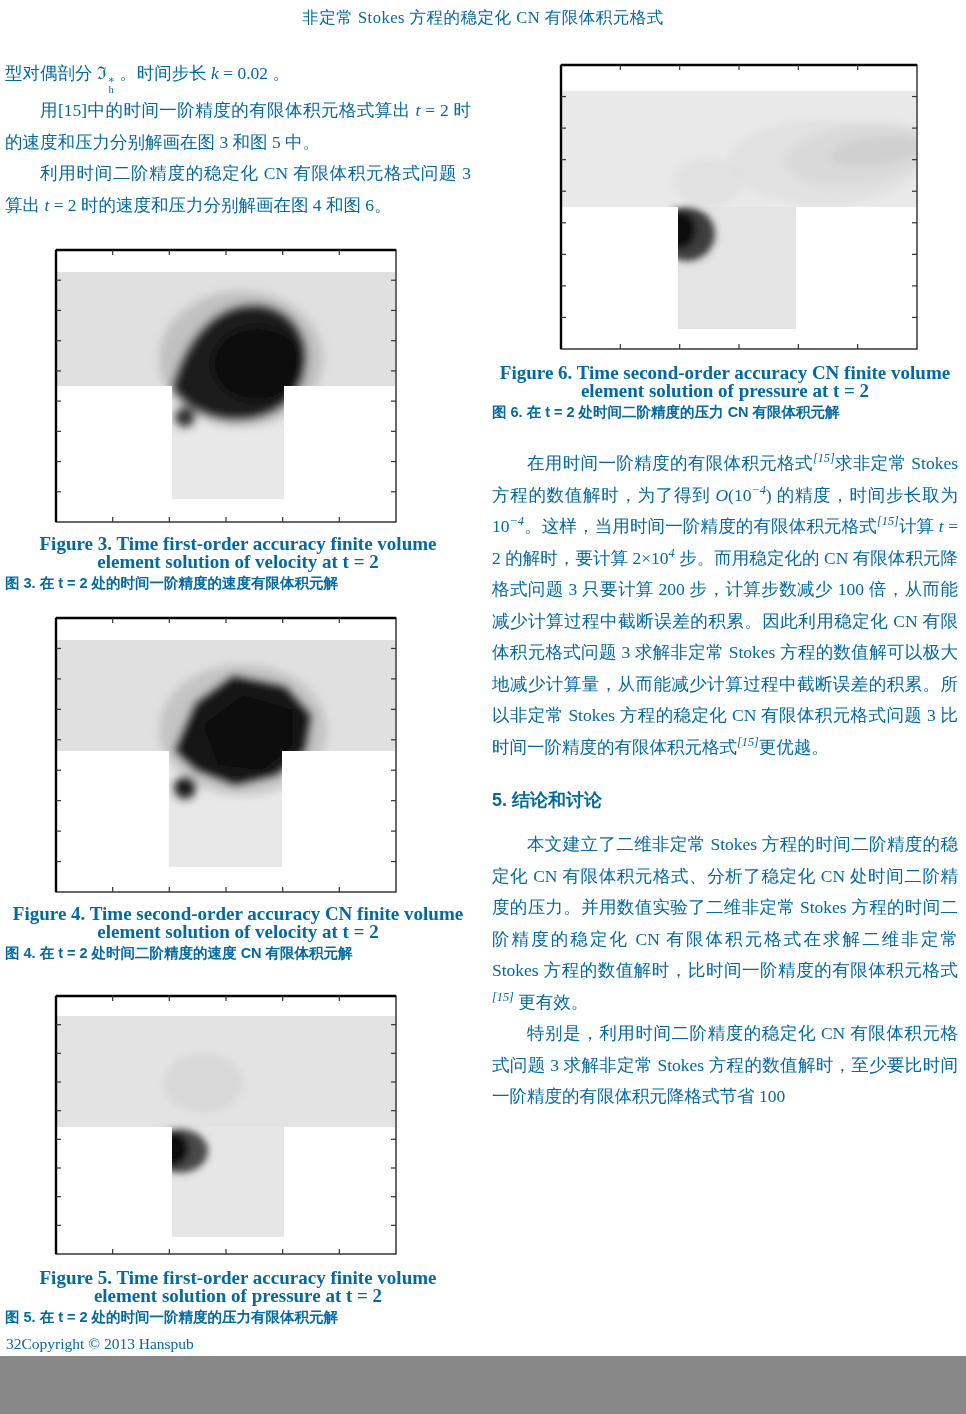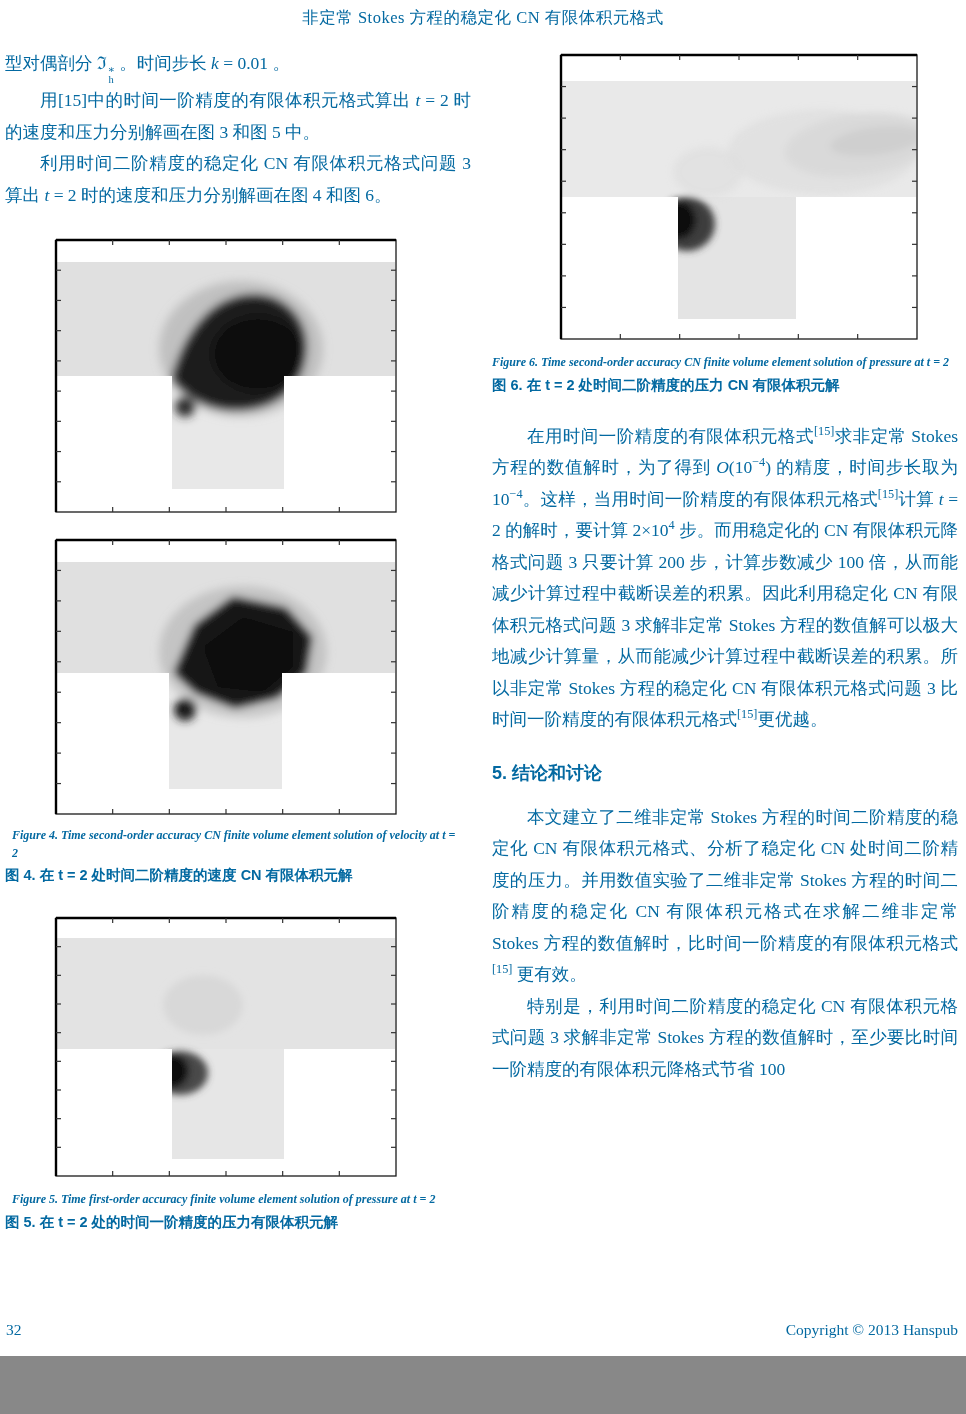--- a/index.html
+++ b/index.html
@@ -1,57 +1,57 @@
 <!DOCTYPE html>
 <html><head>
 <meta charset="utf-8">
 <style>
   html,body{margin:0;padding:0;background:#888;}
   .page{position:relative;width:966px;height:1356px;background:#fff;margin:0 auto;
         font-family:"Liberation Serif","DejaVu Serif",serif;color:#0369a1;overflow:hidden;}
   .header{ text-align:center;font-size:16.5px;padding-top:7px;height:48px;box-sizing:border-box;letter-spacing:.5px;}
   .columns{display:flex;gap:21px;padding:0 7px 0 5px;}
-  .col{width:466px;flex:0 0 466px;}
+  .col{width:466px;flex:0 0 466px;margin-top:10px;}
   .body-p{font-size:17.5px;line-height:31.5px;text-align:justify;margin:0;}
   .body-p.indent{text-indent:2em;}
   figure{margin:0;}
   .fig-svg{display:block;}
   .f3{margin:26px 0 10px 48px;}
   .f4{margin:22px 0 10px 48px;}
   .f5{margin:30px 0 12px 48px;}
   .f6{margin:4px 0 12px 66px;}
-  .cap-en{text-align:left;font-weight:bold;font-size:12px;line-height:17.5px;
-          max-width:452px;margin:0 auto;font-style:italic;}
+  .cap-en{text-align:center;font-weight:bold;font-size:19px;line-height:17.5px;
+          max-width:452px;margin:0 auto;}
   .cap-cn{text-align:left;font-weight:bold;font-size:14.5px;line-height:20px;margin-top:3px;
           font-family:"Liberation Sans","DejaVu Sans",sans-serif;}
   .figblock{margin-bottom:22px;}
   .section-heading{font-family:"Liberation Sans","DejaVu Sans",sans-serif;font-weight:bold;
           font-size:18px;margin:25px 0 17px 0;}
-  .footer{position:absolute;left:0;right:0;bottom:17px;display:flex;justify-content:space-between;
+  .footer{position:absolute;left:0;right:0;bottom:3px;display:flex;
           padding:0 8px 0 6px;font-size:15.5px;}
-  .sup{vertical-align:super;font-size:.7em;line-height:0;}
+  .sup{vertical-align:super;font-size:.7em;line-height:0;font-style:italic;}
   .i{font-style:italic;}
   .stack{display:inline-flex;flex-direction:column;align-items:center;vertical-align:-0.40em;
          font-size:.60em;line-height:.95;margin-left:1px;}
   .stack span{display:block;}
 </style>
 </head>
 <body>
 
 <div class="page">
 
   <div class="header">非定常 Stokes 方程的稳定化 CN 有限体积元格式</div>
 
   <div class="columns">
 
     <div class="col">
       <p class="body-p"><span>型对偶剖分 </span><span>ℑ</span><span class="stack">
             <span>∗</span>
             <span>h</span>
-          </span><span> 。时间步长 </span><span class="i">k</span><span> = 0.01 。</span></p>
+          </span><span> 。时间步长 </span><span class="i">k</span><span> = 0.02 。</span></p>
       <p class="body-p indent"><span>用[15]中的时间一阶精度的有限体积元格式算出 </span><span class="i">t</span><span> = 2 时的速度和压力分别解画在图 3 和图 5 中。</span></p>
       <p class="body-p indent"><span>利用时间二阶精度的稳定化 CN 有限体积元格式问题 3 算出 </span><span class="i">t</span><span> = 2 时的速度和压力分别解画在图 4 和图 6。</span></p>
 
       <figure class="figblock">
         <svg class="fig-svg f3" width="346" height="278" viewBox="0 0 346 278">
           <defs>
             <filter id="blF3" x="-40%" y="-40%" width="180%" height="180%">
                 <feGaussianBlur stdDeviation="5"></feGaussianBlur>
               </filter>
             <clipPath id="clF3">
@@ -90,20 +90,24 @@
               <line x1="3" y1="154.11111111111111" x2="8" y2="154.11111111111111"></line>
               <line x1="343" y1="154.11111111111111" x2="338" y2="154.11111111111111"></line>
               <line x1="3" y1="184.33333333333334" x2="8" y2="184.33333333333334"></line>
               <line x1="343" y1="184.33333333333334" x2="338" y2="184.33333333333334"></line>
               <line x1="3" y1="214.55555555555554" x2="8" y2="214.55555555555554"></line>
               <line x1="343" y1="214.55555555555554" x2="338" y2="214.55555555555554"></line>
               <line x1="3" y1="244.77777777777777" x2="8" y2="244.77777777777777"></line>
               <line x1="343" y1="244.77777777777777" x2="338" y2="244.77777777777777"></line>
             </g>
           </svg>
+        <figcaption>
+          <div class="cap-en">Figure 3. Time first-order accuracy finite volume element solution of velocity at t = 2</div>
+          <div class="cap-cn">图 3. 在 t = 2 处的时间一阶精度的速度有限体积元解</div>
+        </figcaption>
       </figure>
 
       <figure class="figblock">
         <svg class="fig-svg f4" width="346" height="280" viewBox="0 0 346 280">
           <defs>
             <filter id="blF4" x="-40%" y="-40%" width="180%" height="180%">
                 <feGaussianBlur stdDeviation="4"></feGaussianBlur>
               </filter>
             <clipPath id="clF4">
                 <path d="M4,25 H342 V136 H229 V252 H116 V136 H4 Z"></path>

